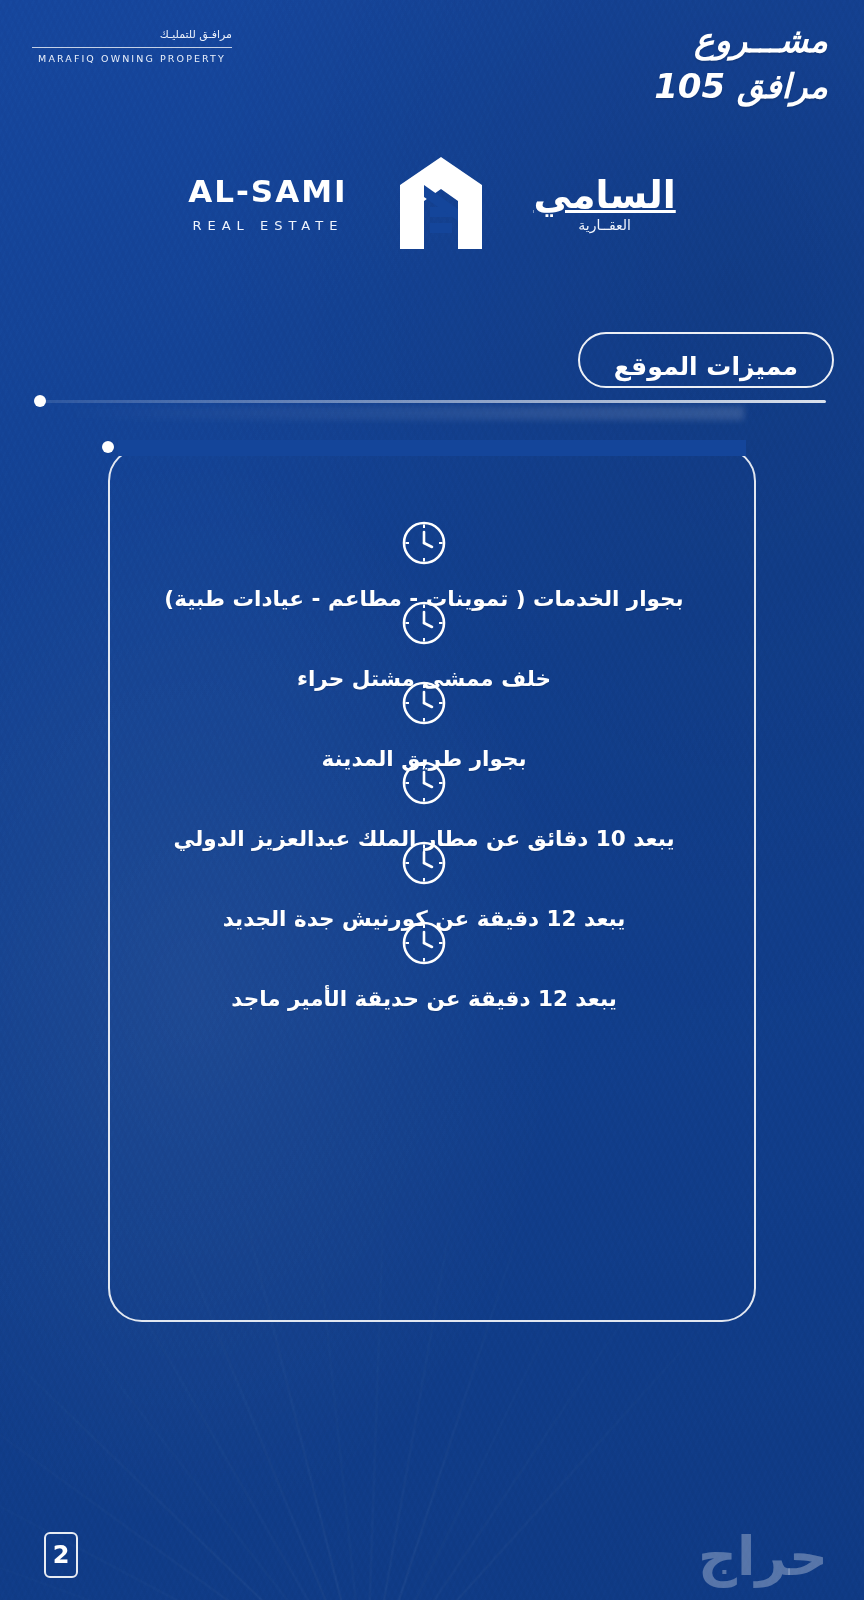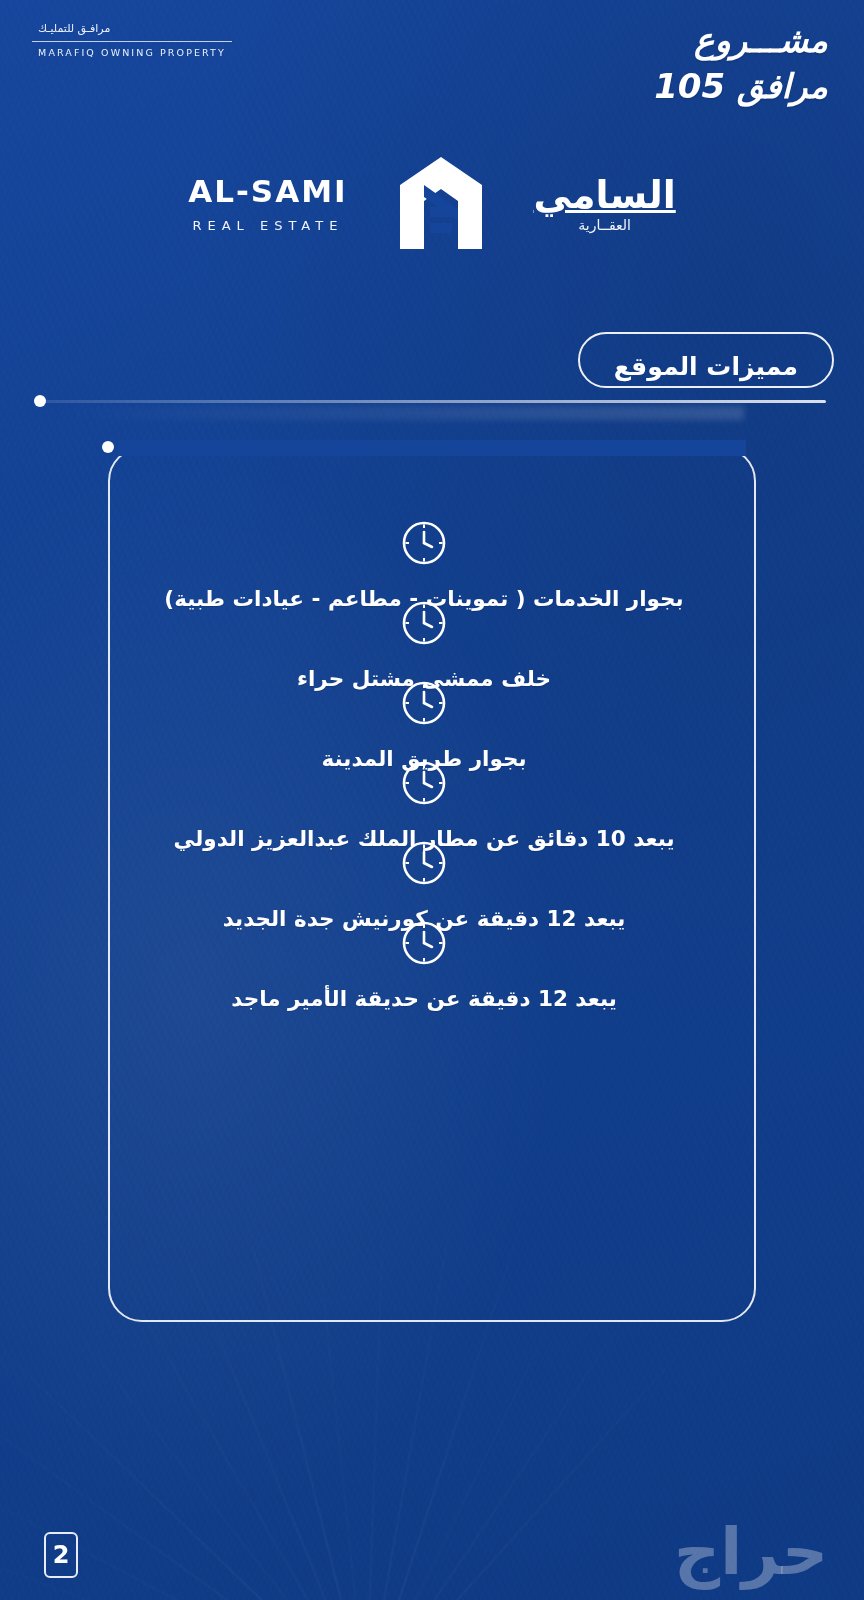--- a/index.html
+++ b/index.html
@@ -86,22 +86,23 @@
     font-size: 46px;
     letter-spacing: 5px;
     line-height: 1;
     color: #ffffff;
     direction: ltr;
   }
   .mrf-ar {
     direction: rtl;
     font-size: 11px;
     letter-spacing: 2px;
+    margin-top: 6px;
     color: #eaf0fb;
-    text-align: left;
+    text-align: right;
     padding-left: 6px;
   }
   .mrf-rule {
     height: 1px;
     background: rgba(255,255,255,0.75);
     margin: 6px 0 5px 0;
   }
   .mrf-en {
     direction: ltr;
     font-size: 9.5px;
@@ -293,21 +294,21 @@
     justify-content: center;
     font-size: 24px;
     font-weight: 700;
     box-sizing: border-box;
   }
   .watermark {
     position: absolute;
     right: 36px;
     bottom: 16px;
     direction: rtl;
-    font-size: 64px;
+    font-size: 54px;
     font-weight: 700;
     letter-spacing: 2px;
     color: rgba(255,255,255,0.30);
     line-height: 1;
   }
 </style>
 </head>
 <body>
 
 <div class="bg-wrap">

